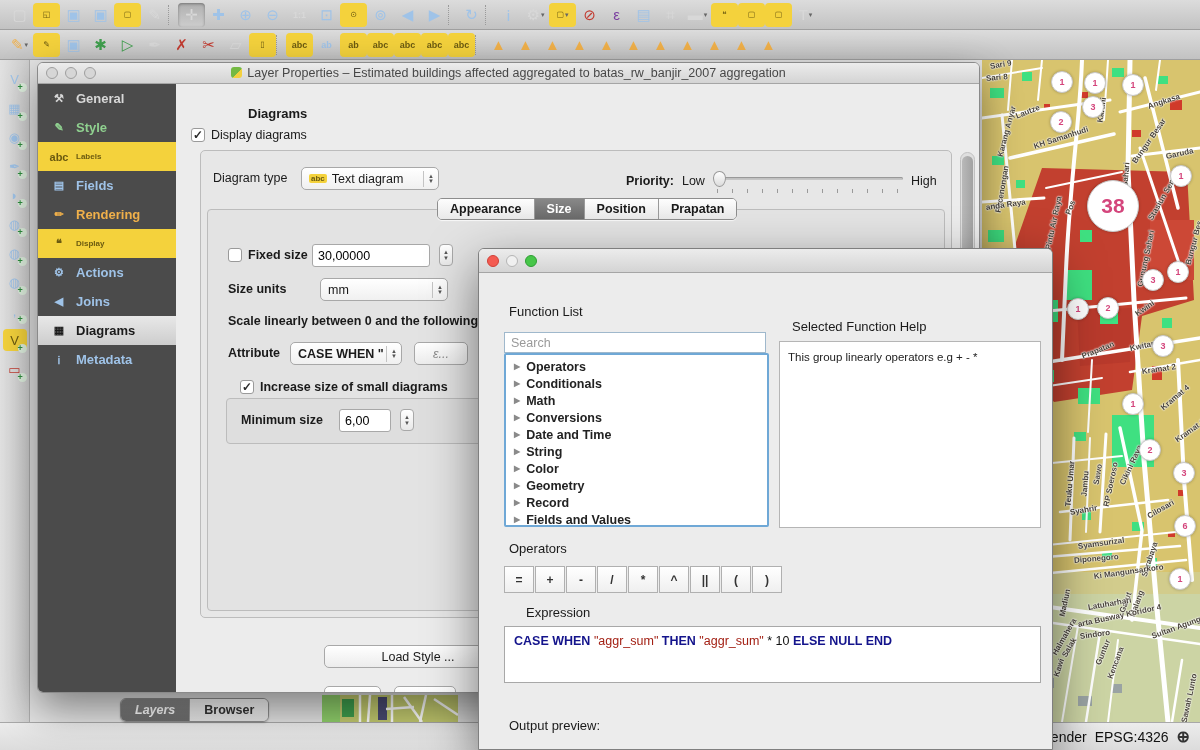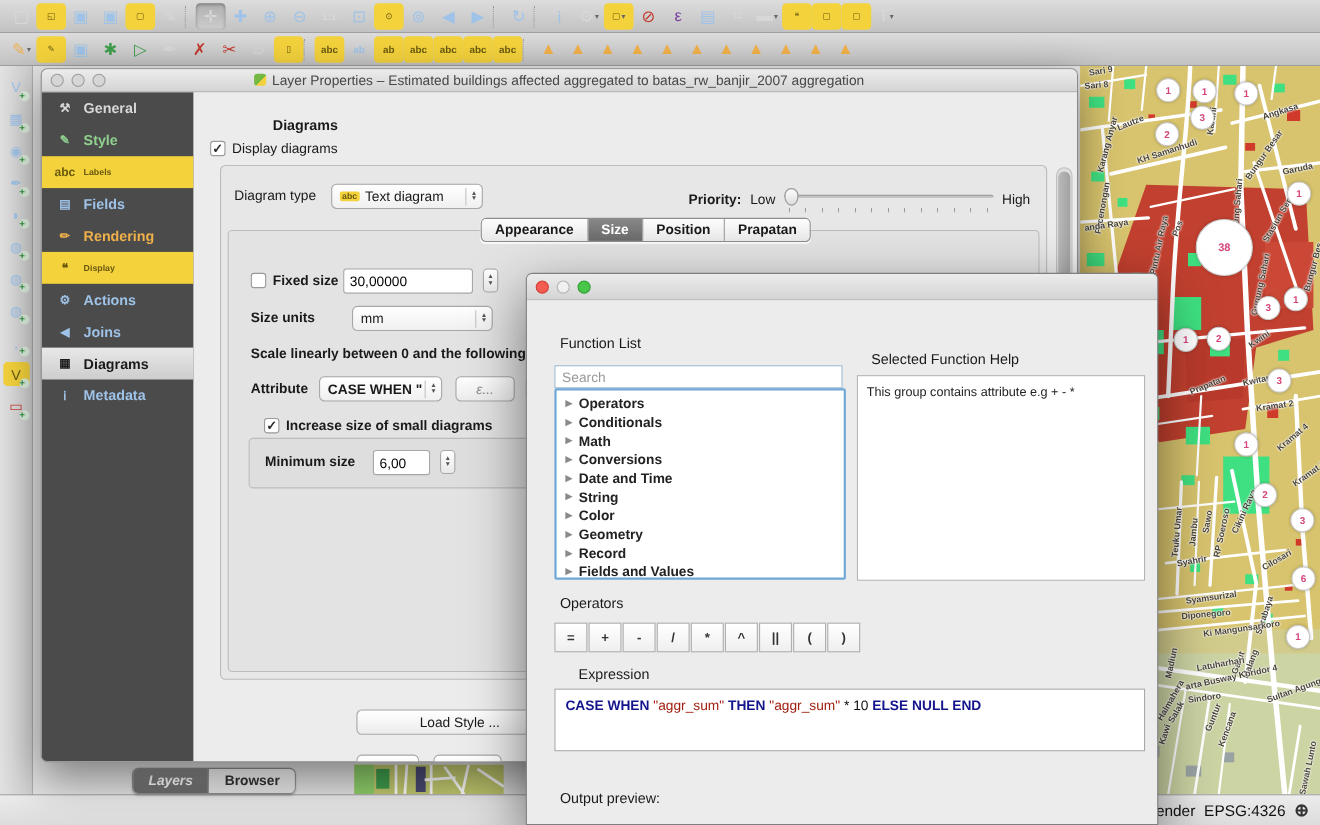--- a/index.html
+++ b/index.html
@@ -552,21 +552,21 @@
         </div>
         <div class="map-circle" style="left: 111px; top: 47px; width: 22px; height: 22px; margin-left: -11px; margin-top: -11px; font-size: 9px;">
           <span>3</span>
         </div>
         <div class="map-circle" style="left: 79px; top: 62px; width: 22px; height: 22px; margin-left: -11px; margin-top: -11px; font-size: 9px;">
           <span>2</span>
         </div>
         <div class="map-circle" style="left: 199px; top: 116px; width: 22px; height: 22px; margin-left: -11px; margin-top: -11px; font-size: 9px;">
           <span>1</span>
         </div>
-        <div class="map-circle" style="left: 131px; top: 165px; width: 52px; height: 52px; margin-left: -26px; margin-top: -26px; font-size: 10px;">
+        <div class="map-circle" style="left: 131px; top: 146px; width: 52px; height: 52px; margin-left: -26px; margin-top: -26px; font-size: 21px;">
           <span>38</span>
         </div>
         <div class="map-circle" style="left: 196px; top: 212px; width: 22px; height: 22px; margin-left: -11px; margin-top: -11px; font-size: 9px;">
           <span>1</span>
         </div>
         <div class="map-circle" style="left: 171px; top: 220px; width: 22px; height: 22px; margin-left: -11px; margin-top: -11px; font-size: 9px;">
           <span>3</span>
         </div>
         <div class="map-circle" style="left: 96px; top: 249px; width: 22px; height: 22px; margin-left: -11px; margin-top: -11px; font-size: 9px;">
           <span>1</span>
@@ -831,21 +831,21 @@
         <span>Record</span>
       </div>
         <div class="tree-item">
         <span class="tri">▶</span>
         <span>Fields and Values</span>
       </div>
       </div>
 
     <span class="ex-label" style="left:313px; top:70px;">Selected Function Help</span>
     <div id="ex-helpbox">
-      <div id="ex-help-body">This group contains attribute e.g + - *</div>
+      <div id="ex-help-body">This group linearly operators e.g + - *</div>
     </div>
 
     <span class="ex-label" style="left:30px; top:292px;">Operators</span>
     <div id="ex-ops">
 
     <div class="op-btn">
           <span>=</span>
         </div>
         <div class="op-btn">
           <span>+</span>

